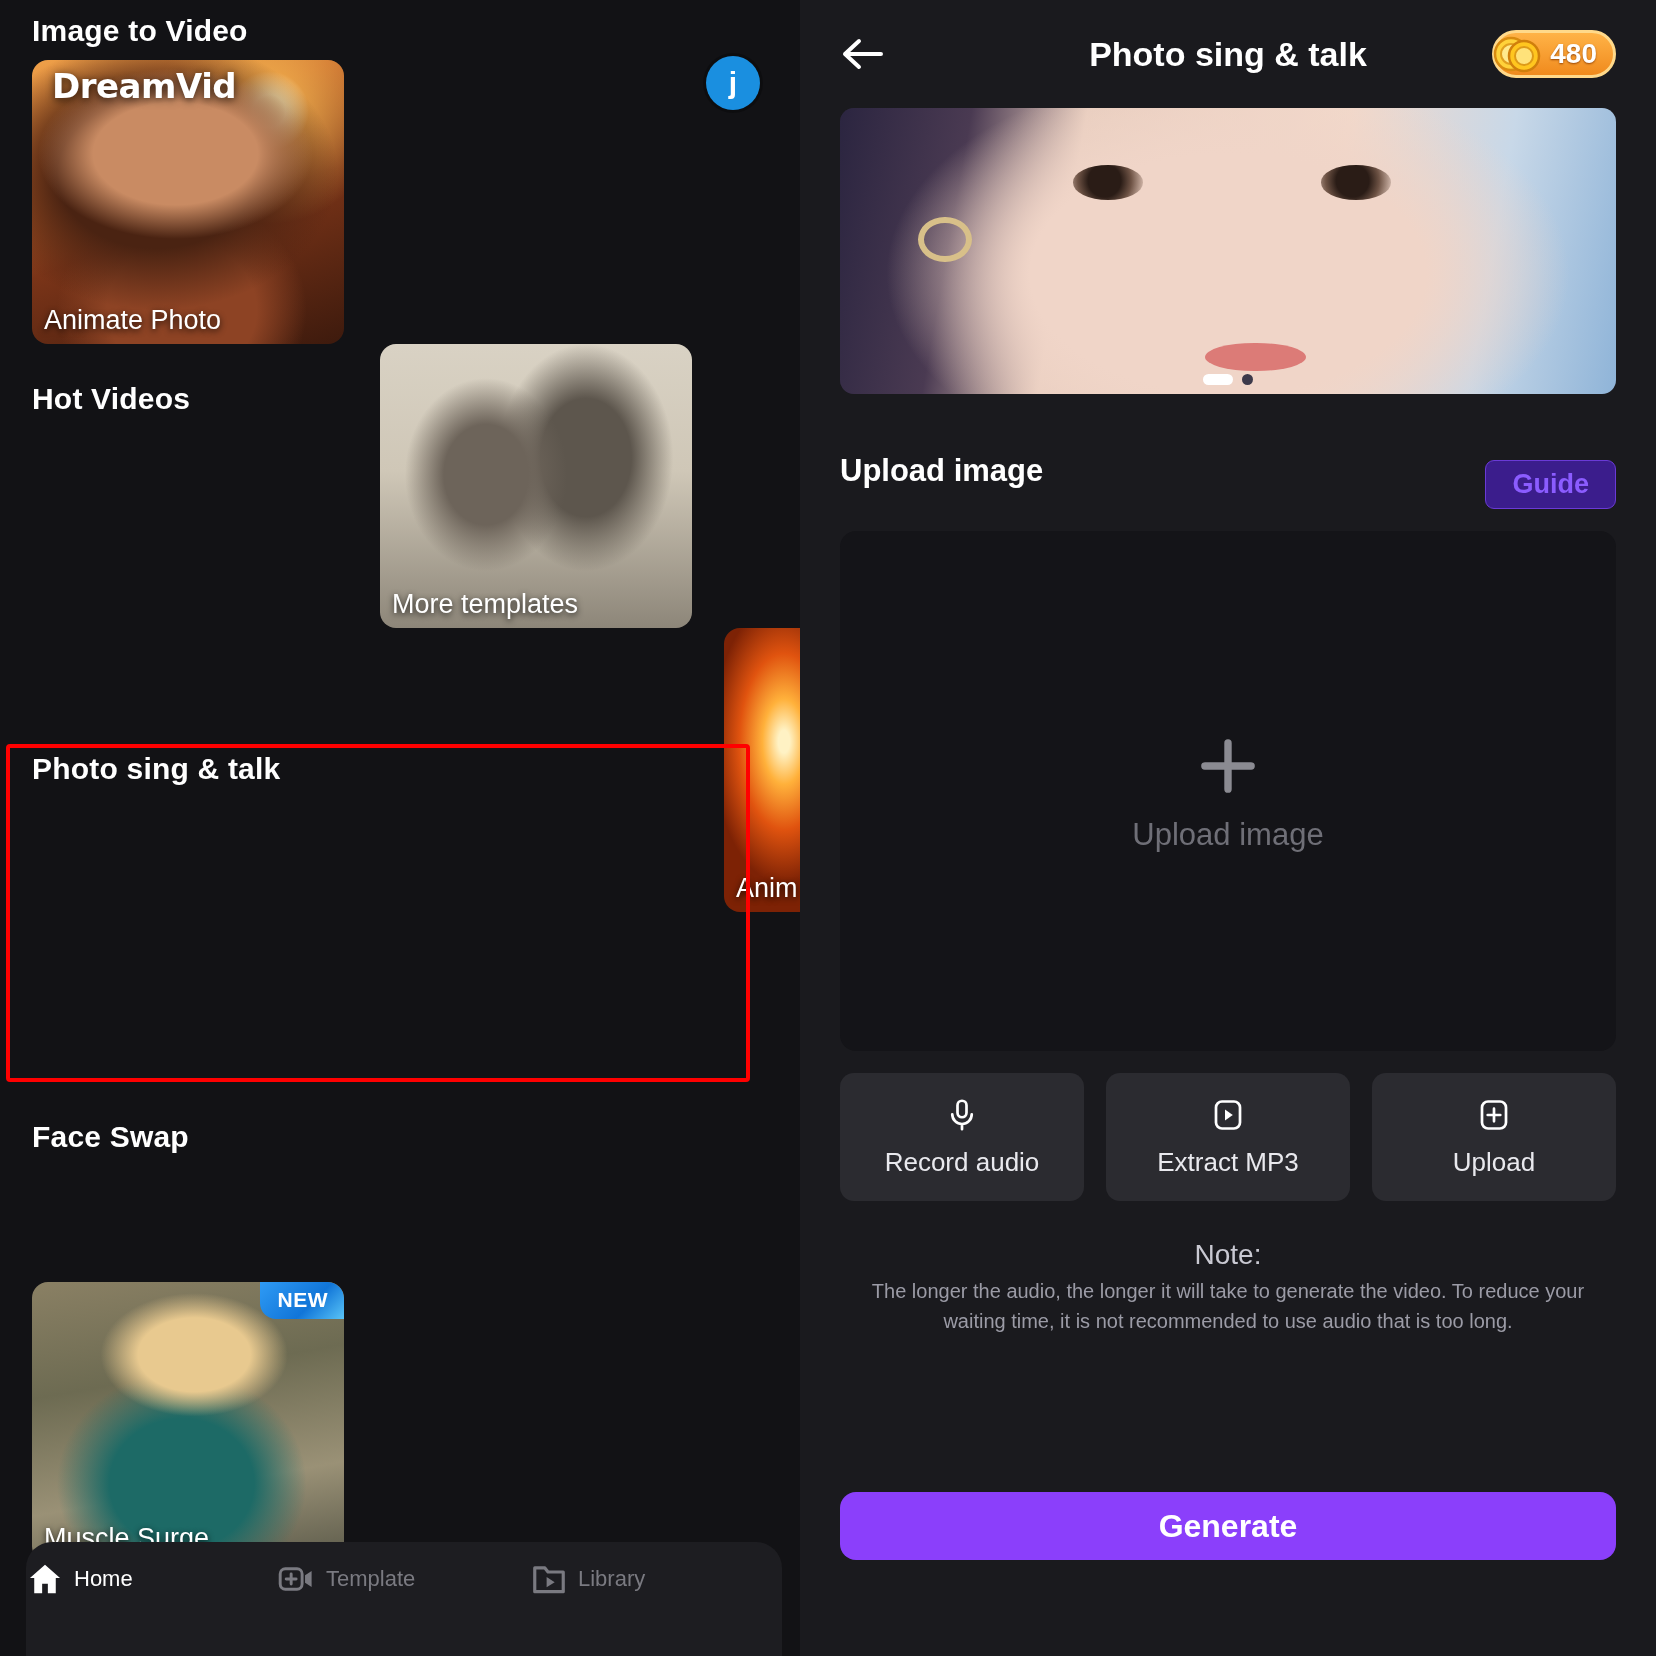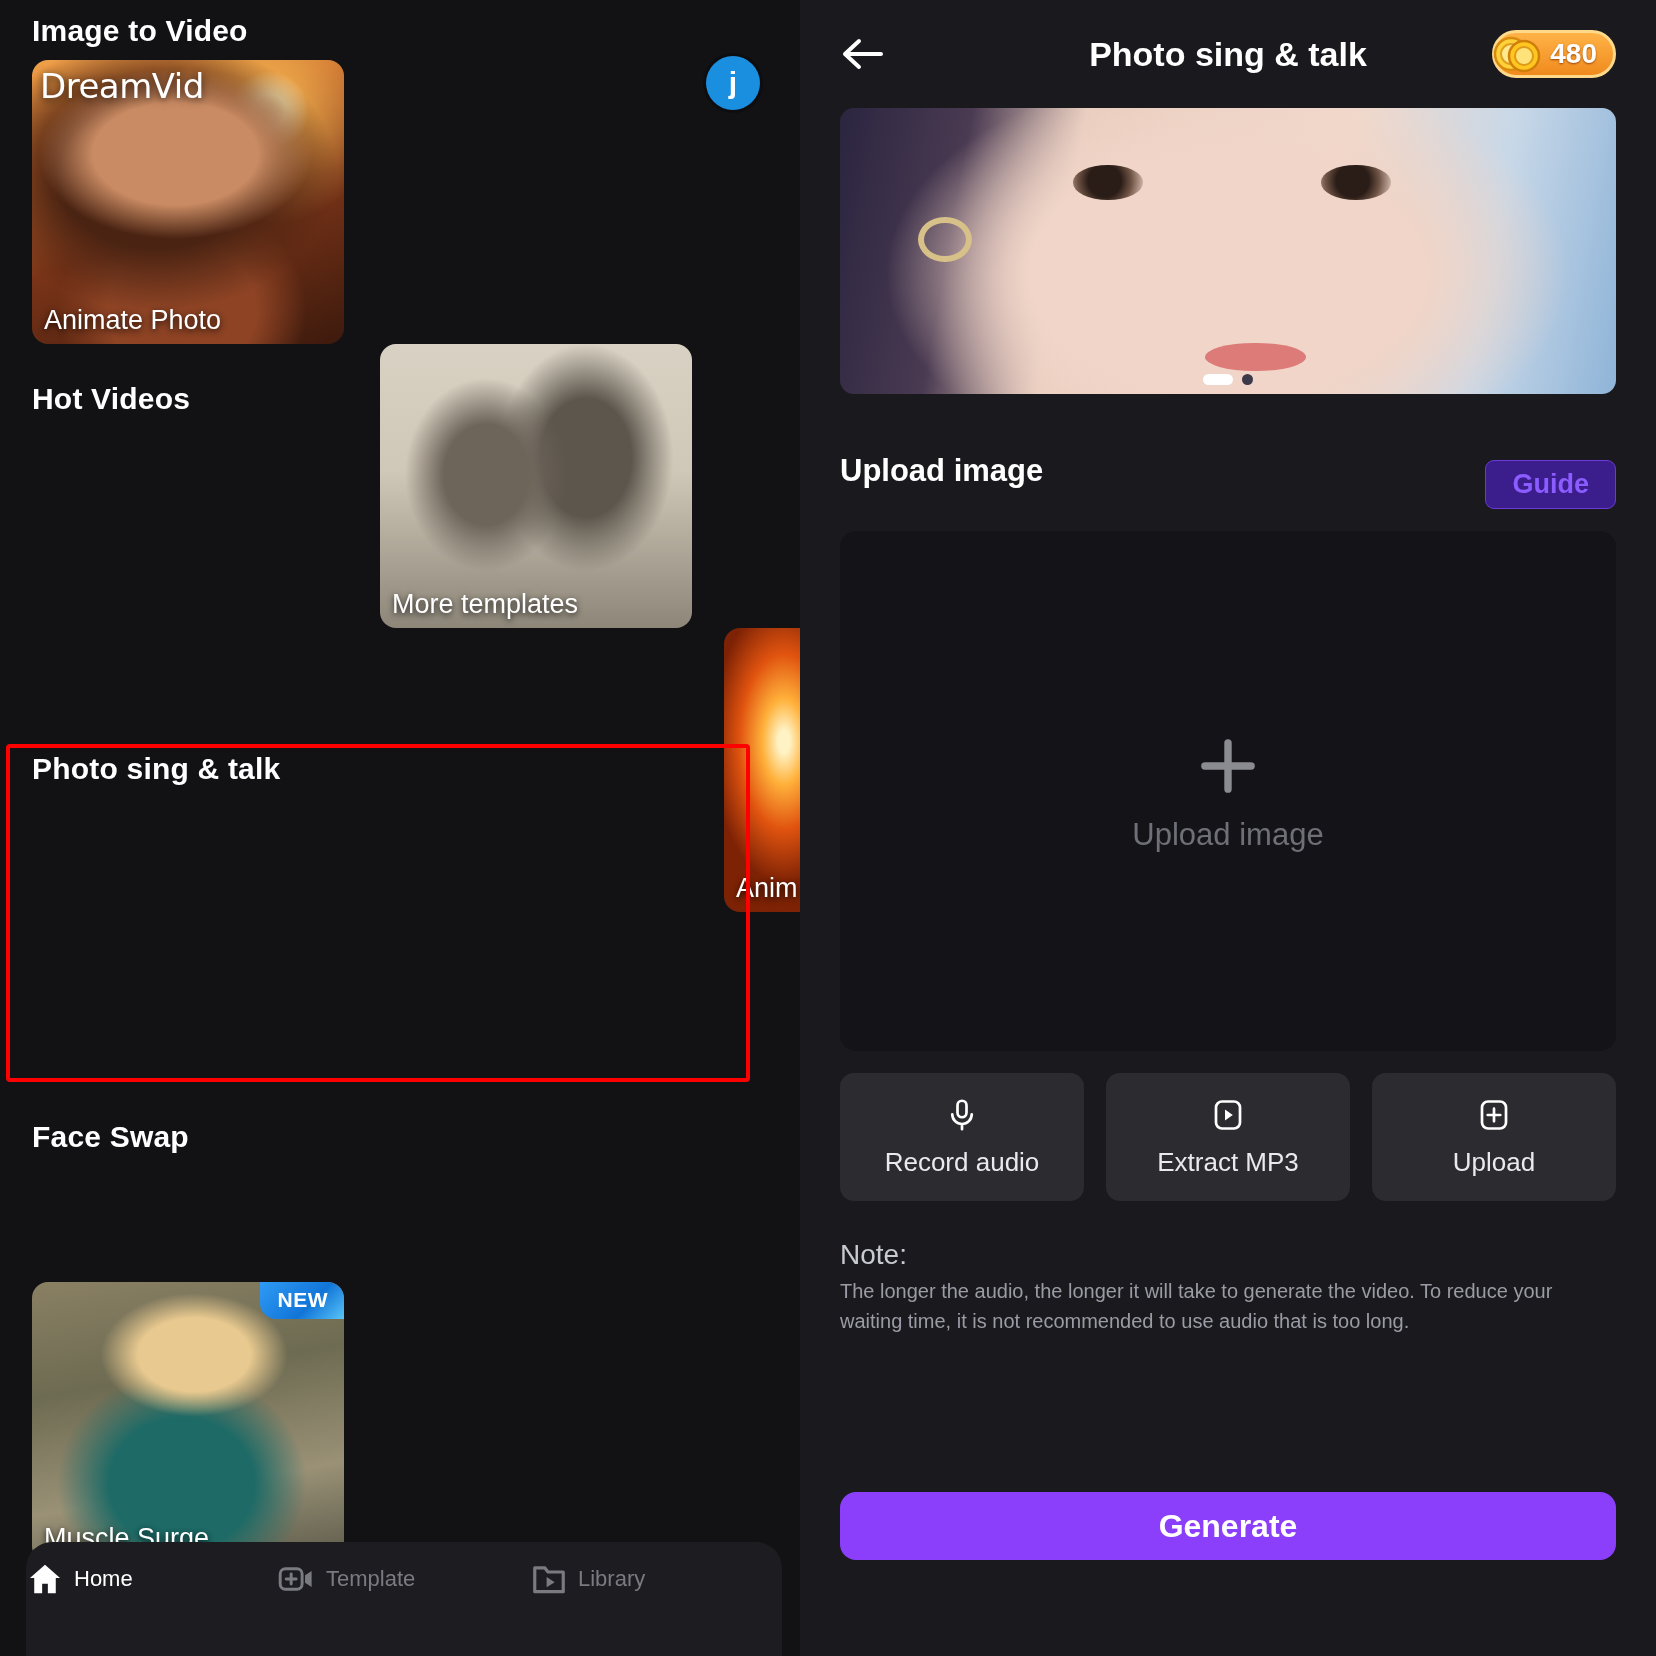--- a/index.html
+++ b/index.html
@@ -53,22 +53,22 @@
   .badge-j {
     position: absolute;
     width: 54px; height: 54px; border-radius: 50%;
     background: #1a8fe0;
     color: #fff; font-size: 30px; font-weight: bold;
     display: flex; align-items: center; justify-content: center;
     box-shadow: 0 0 0 3px rgba(0,0,0,.25);
     z-index: 4;
   }
   .dreamvid-logo {
-    position: absolute; top: 6px; left: 8px;
-    color: #fff; font-size: 34px; font-weight: normal;
+    position: absolute; top: 6px; left: 20px;
+    color: #fff; font-size: 34px; font-weight: bold;
     font-family: "DejaVu Sans", sans-serif;
     letter-spacing: -.5px;
     text-shadow: 0 2px 8px rgba(0,0,0,.7);
   }
 
   .highlight-box {
     position: absolute;
     border: 4px solid #ff0000;
     border-radius: 4px;
     pointer-events: none;
@@ -198,21 +198,21 @@
     background: #2b2b30;
     border-radius: 14px;
     display: flex; flex-direction: column;
     align-items: center; justify-content: center;
     gap: 14px;
     color: #e9e9ee;
     font-size: 26px;
     cursor: pointer;
   }
 
-  .note { margin-top: 38px; }
+  .note { margin-top: 38px; text-align: center; }
   .note .nt { color: #c9c9d2; font-size: 28px; }
   .note .nb {
     color: #9b9ba6; font-size: 20px;
     line-height: 1.48; margin-top: 6px;
   }
 
   .generate {
     position: absolute;
     left: 40px; right: 40px; bottom: 96px;
     height: 68px;

